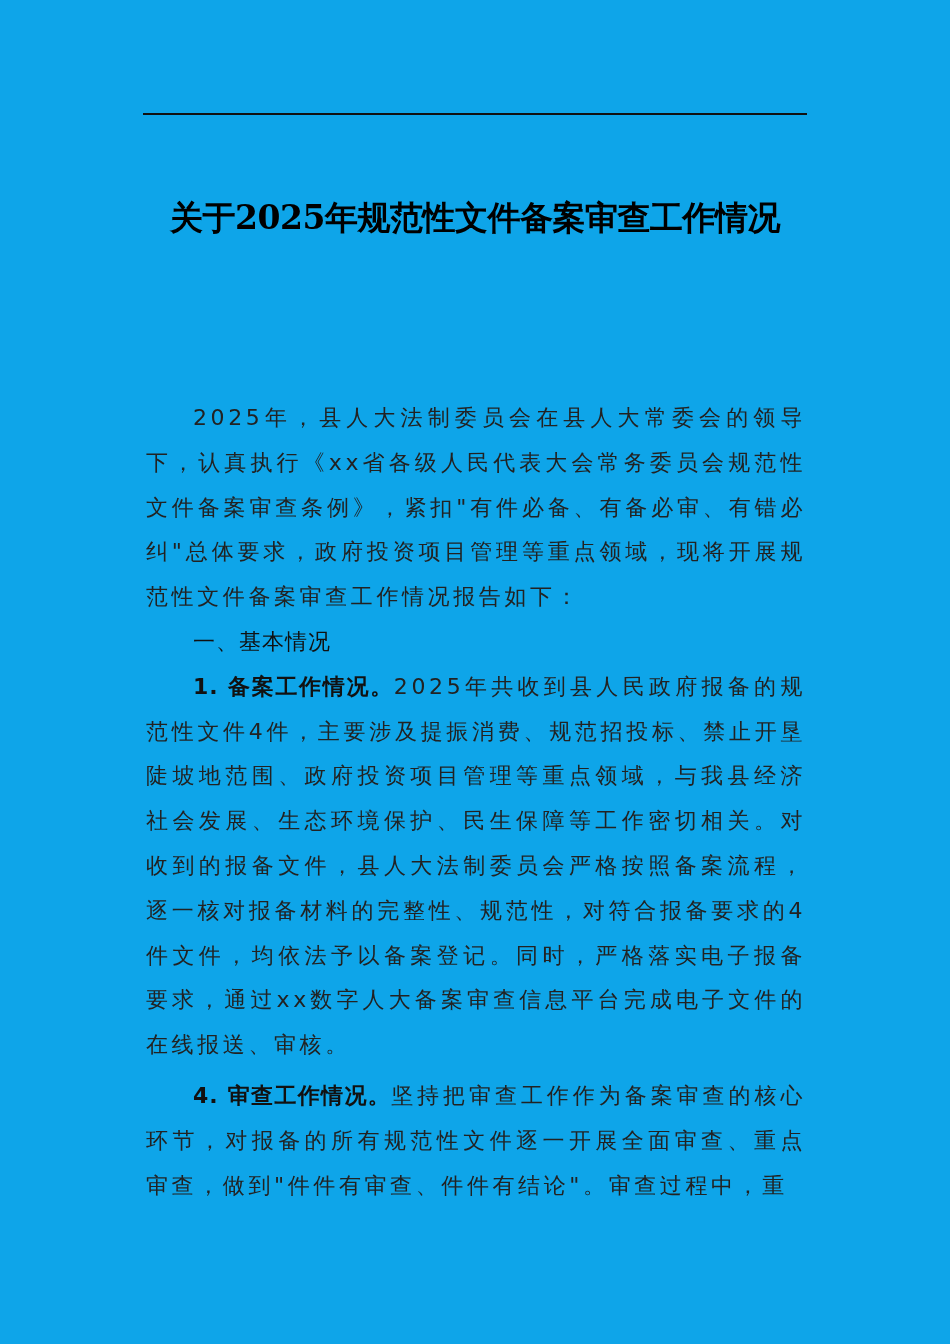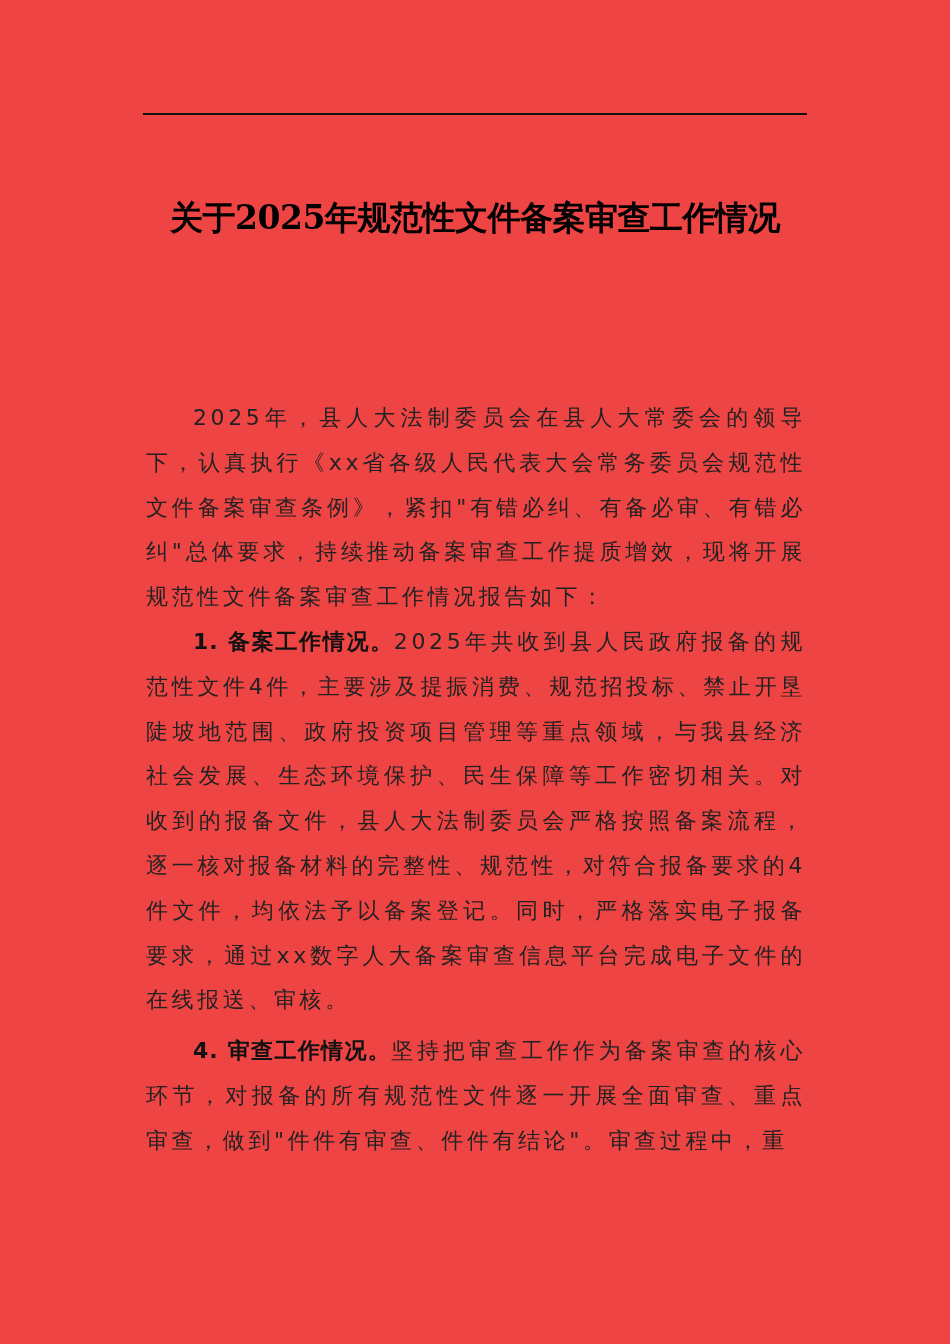--- a/index.html
+++ b/index.html
@@ -12,21 +12,21 @@
       height: 1344px;
       position: relative;
       overflow: hidden;
       font-family: "DejaVu Serif", "Liberation Serif", serif;
       color: #111111;
     }
     .page {
       position: absolute;
       left: 0; top: 0;
       width: 950px; height: 1344px;
-      background: #ef4444;
+      background: #0ea5e9;
     }
     .top-rule {
       position: absolute;
       left: 143px;
       top: 113px;
       width: 664px;
       height: 0;
       border-top: 2px solid #111111;
     }
     .title {
@@ -77,18 +77,19 @@
   </style>
 </head>
 <body>
 
 <div class="page">
   <div class="top-rule"></div>
 
   <div class="title line1">关于2025年规范性文件备案审查工作情况</div>
 
   <div class="body-text">
-    <p class="para">2025年，县人大法制委员会在县人大常委会的领导下，认真执行《xx省各级人民代表大会常务委员会规范性文件备案审查条例》，紧扣"有错必纠、有备必审、有错必纠"总体要求，持续推动备案审查工作提质增效，现将开展规范性文件备案审查工作情况报告如下：</p>
+    <p class="para">2025年，县人大法制委员会在县人大常委会的领导下，认真执行《xx省各级人民代表大会常务委员会规范性文件备案审查条例》，紧扣"有件必备、有备必审、有错必纠"总体要求，政府投资项目管理等重点领域，现将开展规范性文件备案审查工作情况报告如下：</p>
+    <p class="para heading">一、基本情况</p>
     <p class="para"><span class="lead">1. 备案工作情况。</span><span>2025年共收到县人民政府报备的规范性文件4件，主要涉及提振消费、规范招投标、禁止开垦陡坡地范围、政府投资项目管理等重点领域，与我县经济社会发展、生态环境保护、民生保障等工作密切相关。对收到的报备文件，县人大法制委员会严格按照备案流程，逐一核对报备材料的完整性、规范性，对符合报备要求的4件文件，均依法予以备案登记。同时，严格落实电子报备要求，通过xx数字人大备案审查信息平台完成电子文件的在线报送、审核。</span></p>
     <div class="gap"></div>
     <p class="para"><span class="lead">4. 审查工作情况。</span><span>坚持把审查工作作为备案审查的核心环节，对报备的所有规范性文件逐一开展全面审查、重点审查，做到"件件有审查、件件有结论"。审查过程中，重</span></p>
   </div>
 </div>
 
 </body></html>

